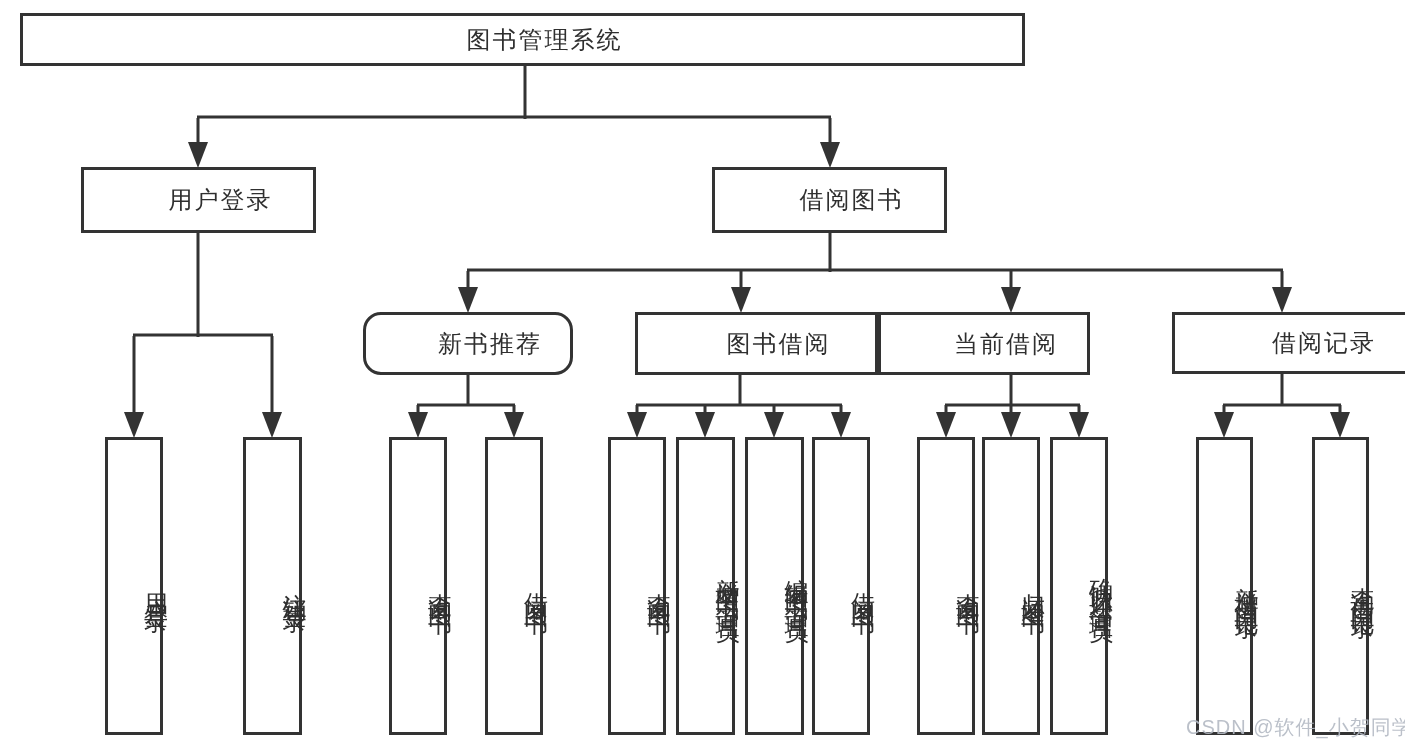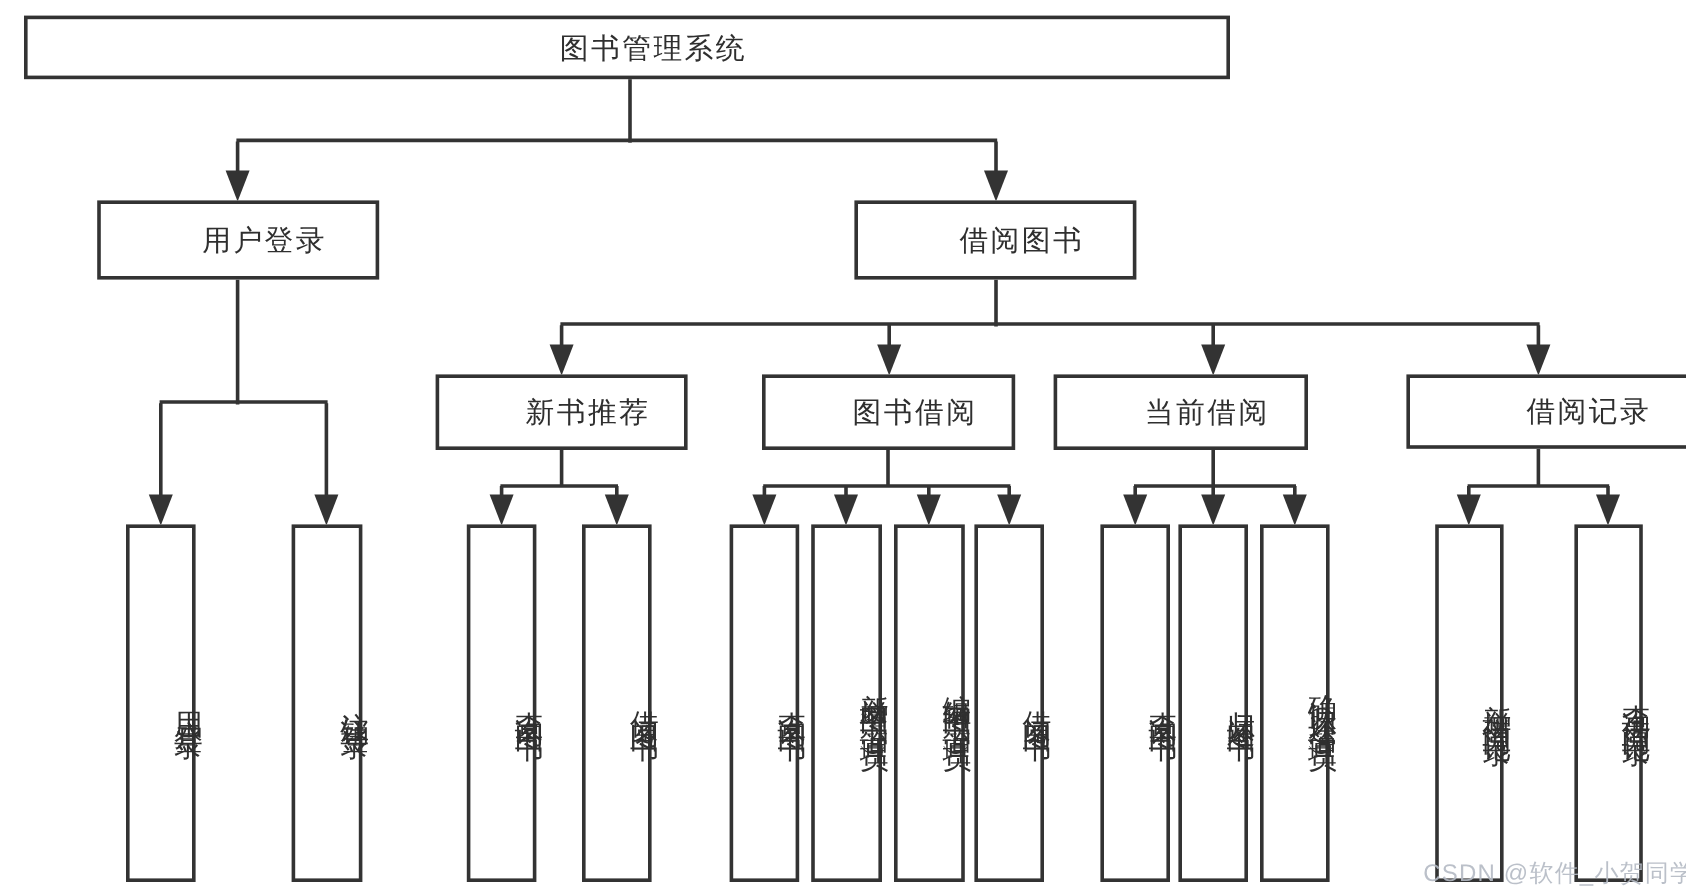--- a/index.html
+++ b/index.html
@@ -98,22 +98,22 @@
       <polygon points="1214,412 1234,412 1224,438"></polygon>
       <polygon points="1330,412 1350,412 1340,438"></polygon>
     </g>
   </svg>
 
   <div class="node" style="left:20px; top:13px; width:1005px; height:53px;">图书管理系统</div>
 
   <div class="node" style="left:81px; top:167px; width:235px; height:66px;">用户登录</div>
   <div class="node" style="left:712px; top:167px; width:235px; height:66px;">借阅图书</div>
 
-  <div class="node" style="left:363px; top:312px; width:210px; height:63px;">新书推荐</div>
-  <div class="node" style="left:635px; top:312px; width:211px; height:63px;font-family:Liberation Mono, monospace;">图书借阅</div>
+  <div class="node" style="left:363px; top:312px; width:210px; height:63px;border-radius:18px;">新书推荐</div>
+  <div class="node" style="left:635px; top:312px; width:243px; height:63px;font-family:Liberation Mono, monospace;">图书借阅</div>
   <div class="node" style="left:878px; top:312px; width:212px; height:63px;">当前借阅</div>
   <div class="node" style="left:1172px; top:312px; width:260px; height:62px;">借阅记录</div>
 
   <div class="leaf" style="left:105px; top:437px; width:58px; height:298px;">
       <span>用户登录</span>
     </div>
   <div class="leaf" style="left:243px; top:437px; width:59px; height:298px;">
       <span>注销登录</span>
     </div>
 

